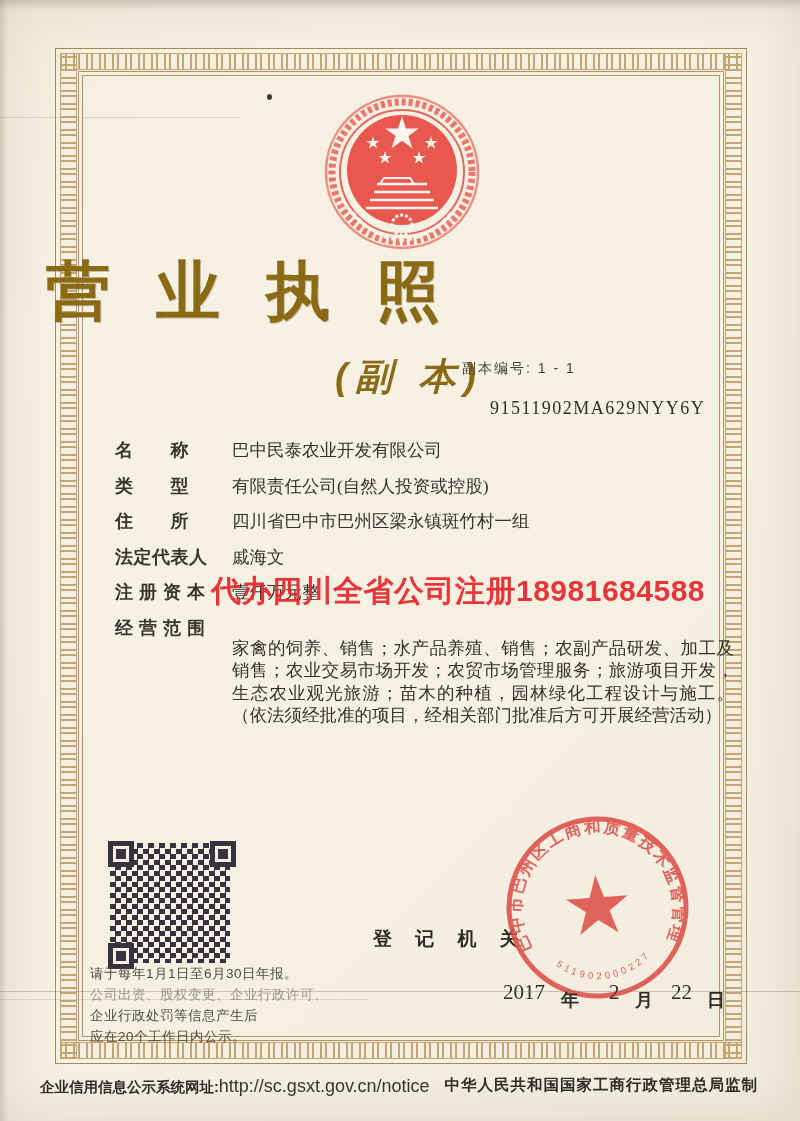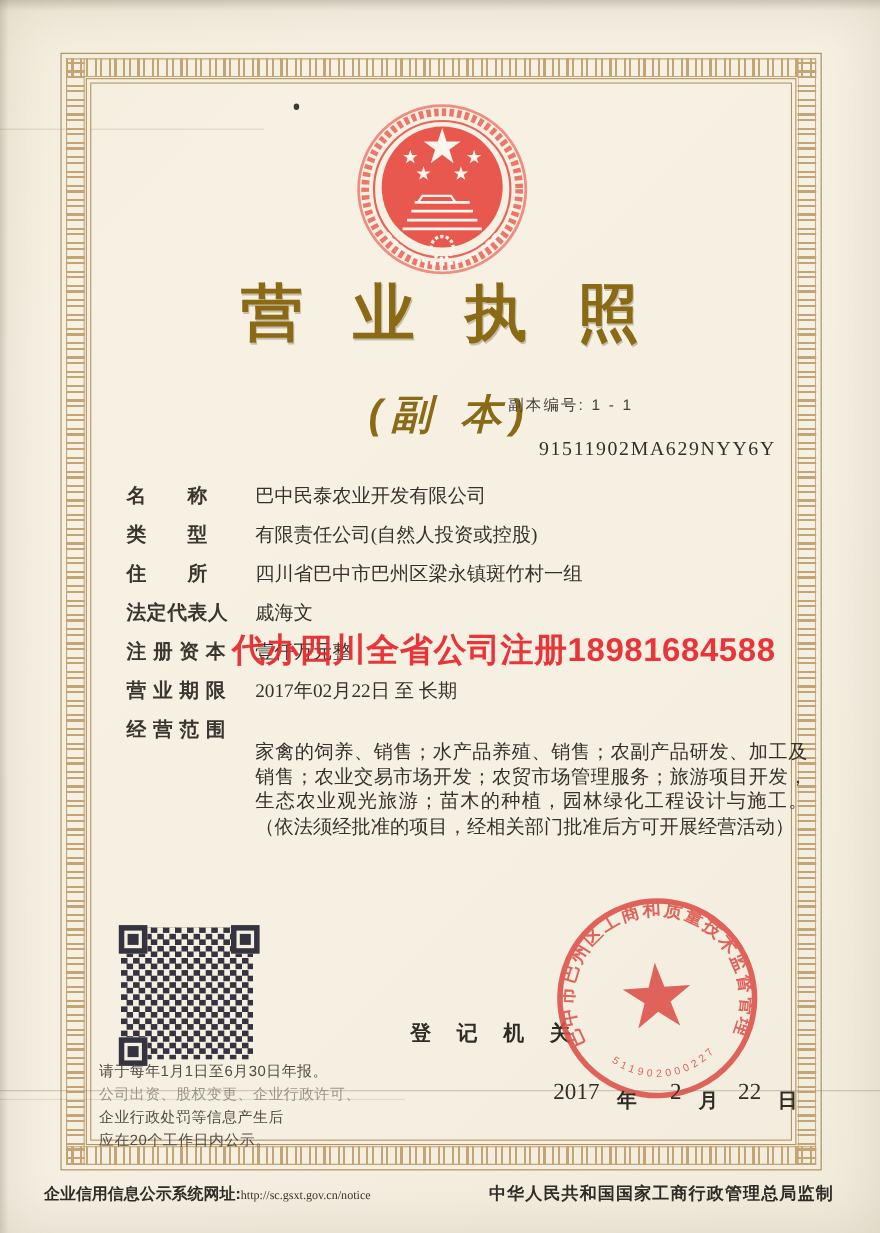--- a/index.html
+++ b/index.html
@@ -38,22 +38,22 @@
   .band.bottom{left:4px;right:4px;bottom:4px;height:17px;}
   .band.left{top:4px;bottom:4px;left:4px;width:17px;}
   .band.right{top:4px;bottom:4px;right:4px;width:17px;}
   .frame-inner{position:absolute;left:26px;top:26px;right:26px;bottom:26px;
     border:1px solid #b3945f;box-shadow:0 0 0 3px #f5f0e2,0 0 0 4px #b3945f;}
 
   
   .emblem{position:absolute;left:322px;top:92px;width:160px;height:165px;}
 
   
-  .title{position:absolute;left:0;top:248px;width:100%;text-align:center;
-    font-size:56px;font-weight:bold;color:#8b6a16;letter-spacing:46px;text-indent:46px;
+  .title{position:absolute;left:0;top:248px;width:100%;text-align:left;
+    font-size:64px;font-weight:bold;color:#8b6a16;letter-spacing:46px;text-indent:46px;
     font-family:Liberation Mono, monospace;
     text-shadow:1px 1px 0 rgba(60,40,0,.25);}
   .subtitle-row{position:absolute;left:0;top:352px;width:100%;height:50px;}
   .subtitle{position:absolute;left:335px;top:0;font-size:37px;font-weight:bold;color:#8b6a16;letter-spacing:8px;font-style:italic;}
   .copyno{position:absolute;left:462px;top:8px;font-size:14px;color:#45413a;letter-spacing:2px;}
   .codeline{position:absolute;left:0;top:398px;width:100%;height:26px;}
   .codelabel{position:absolute;left:307px;top:0;font-size:18px;font-weight:bold;color:#33302b;letter-spacing:1px;}
   .codeval{position:absolute;left:490px;top:0;font-size:18px;color:#33302b;
     font-family:"Liberation Serif","DejaVu Serif",serif;letter-spacing:1.5px;}
 
@@ -86,21 +86,21 @@
 
   
   .dateline{position:absolute;left:495px;top:982px;width:230px;height:32px;color:#2f2c27;}
   .dnum{position:absolute;top:-2px;font-size:21px;font-family:"Liberation Serif","DejaVu Serif",serif;}
   .dlbl{position:absolute;top:6px;font-size:18px;font-weight:bold;}
   .d-year{left:8px;} .l-year{left:66px;} .d-month{left:114px;} .l-month{left:140px;} .d-day{left:176px;} .l-day{left:212px;}
 
   
   .footer{position:absolute;left:0;top:1072px;width:100%;height:30px;}
   .f-left{position:absolute;left:40px;top:4px;font-size:14.5px;font-weight:bold;color:#2f2c27;}
-  .f-url{font-weight:normal;font-family:Liberation Serif, serif;font-size:11px;color:#3a362f;letter-spacing:0;margin-top:14px;}
+  .f-url{font-weight:normal;font-family:Liberation Sans, sans-serif;font-size:18px;color:#3a362f;letter-spacing:0;margin-top:14px;}
   .f-right{position:absolute;right:42px;top:3px;font-size:15.5px;font-weight:bold;color:#2f2c27;letter-spacing:1px;margin-left:32px;}
 </style>
 </head>
 <body>
 
 <div class="paper">
 
   <div class="edge-top"></div>
   <div class="edge-left"></div>
   <div class="crease3"></div>
@@ -165,24 +165,20 @@
     </div>
     <div class="frow">
       <span class="flabel">法定代表人</span>
       <span class="fvalue">戚海文</span>
     </div>
     <div class="frow">
       <span class="flabel">注 册 资 本</span>
       <span class="fvalue">壹仟万元整</span>
     </div>
     <div class="frow">
-      <span class="flabel">营 业 期 限</span>
-      <span class="fvalue">2017年02月22日  至  长期</span>
-    </div>
-    <div class="frow">
       <span class="flabel">经 营 范 围</span>
       <span class="fvalue" style="flex-basis:502px;max-width:502px;margin-top:20px;">家禽的饲养、销售；水产品养殖、销售；农副产品研发、加工及销售；农业交易市场开发；农贸市场管理服务；旅游项目开发，生态农业观光旅游；苗木的种植，园林绿化工程设计与施工。（依法须经批准的项目，经相关部门批准后方可开展经营活动）</span>
     </div>
   </div>
 
   <div class="watermark">代办四川全省公司注册18981684588</div>
 
   <div class="qr">
     <div class="qr-body"></div>
     <div class="finder tl"></div>

